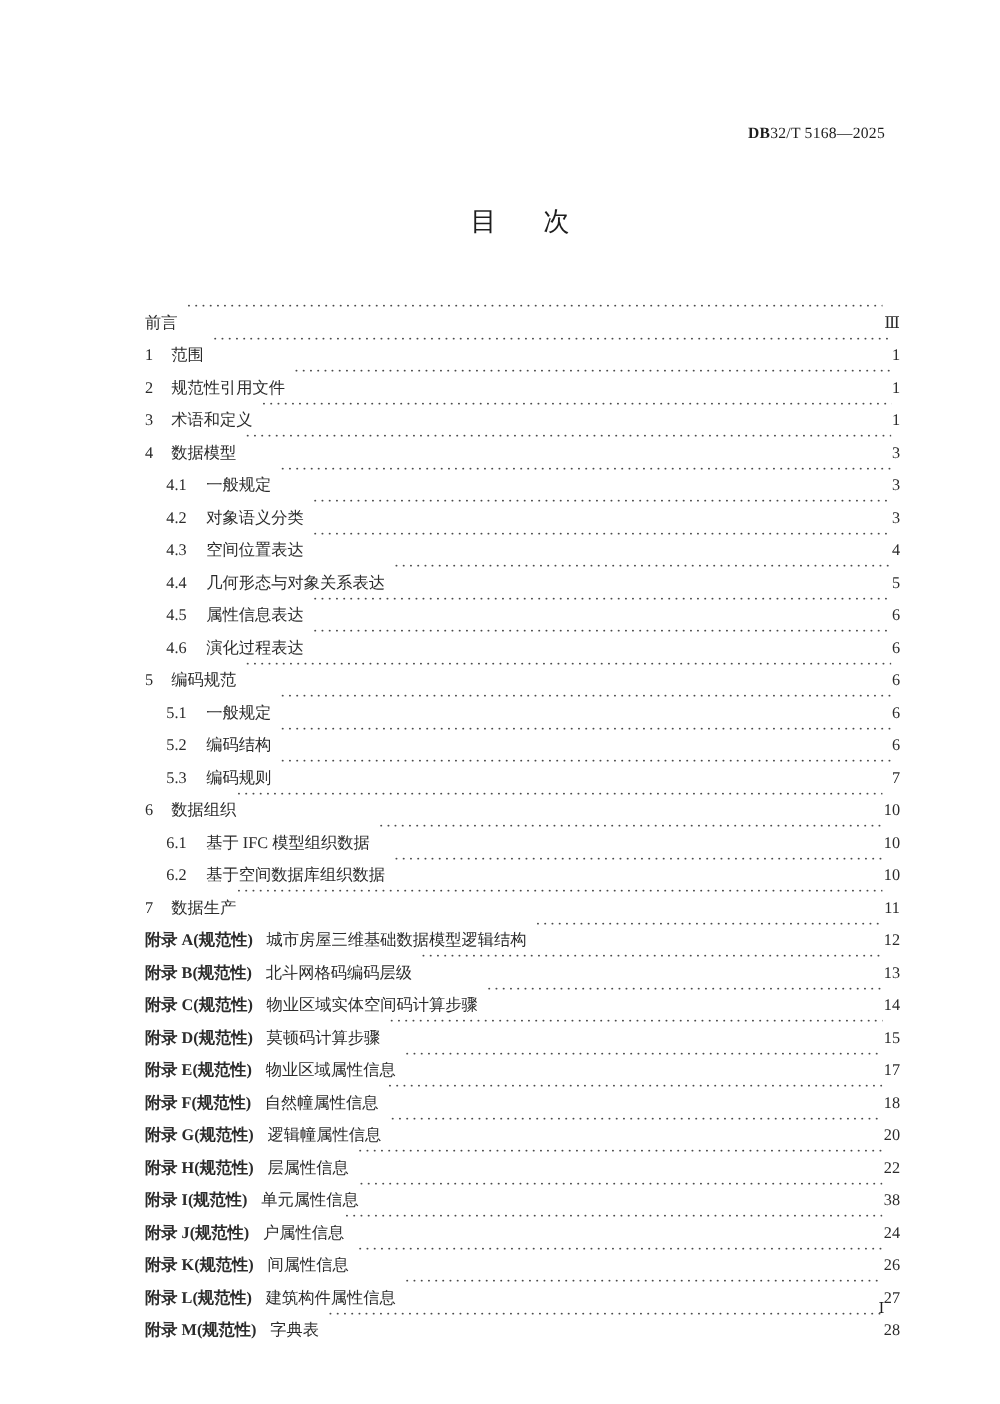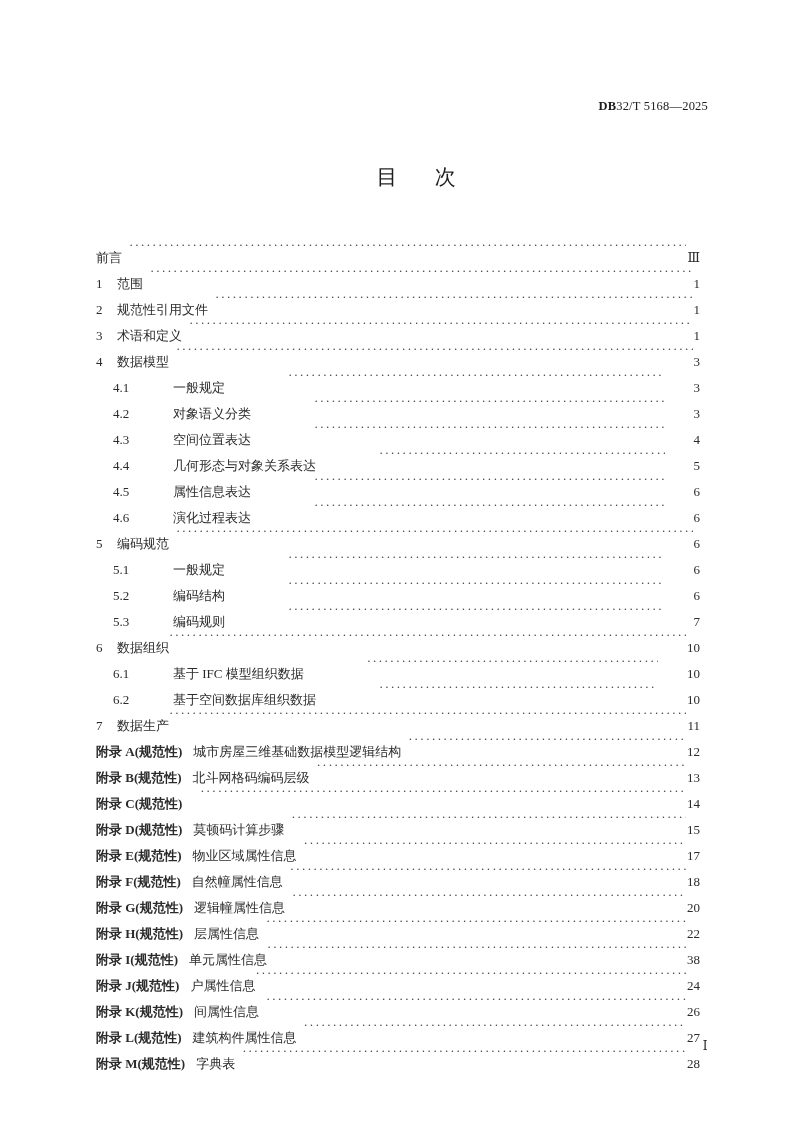--- a/index.html
+++ b/index.html
@@ -47,35 +47,34 @@
     font-size: 21px;
     letter-spacing: 16px;
     text-indent: 16px;
     color: #1d1d1d;
   }
 
   
   .toc {
     position: absolute;
     top: 236px;
-    left: 96px;
+    left: 116px;
     width: 604px;
   }
   .toc-row {
     display: flex;
     align-items: baseline;
     font-size: 13px;
     line-height: 26px;
     height: 26px;
     white-space: nowrap;
     color: #2b2b2b;
   }
   .toc-row.lvl2 {
     padding-left: 17px;
-    gap: 28px;
   }
 
   
   .num {
     flex: 0 0 auto;
   }
   .num.lvl1 {
     min-width: 21px;
   }
   .num.lvl2 {
@@ -297,20 +296,21 @@
         <span class="appx-head">附录 B(规范性)</span>
         <span class="appx-gap"></span>
         <span class="label">北斗网格码编码层级</span>
         <span class="gap"></span>
         <span class="leader"></span>
         <span class="pg">13</span>
       </div>
       <div class="toc-row">
         <span class="appx-head">附录 C(规范性)</span>
         <span class="appx-gap"></span>
+        <span class="label">物业区域实体空间码计算步骤</span>
         <span class="gap"></span>
         <span class="leader"></span>
         <span class="pg">14</span>
       </div>
       <div class="toc-row">
         <span class="appx-head">附录 D(规范性)</span>
         <span class="appx-gap"></span>
         <span class="label">莫顿码计算步骤</span>
         <span class="gap"></span>
         <span class="leader"></span>

